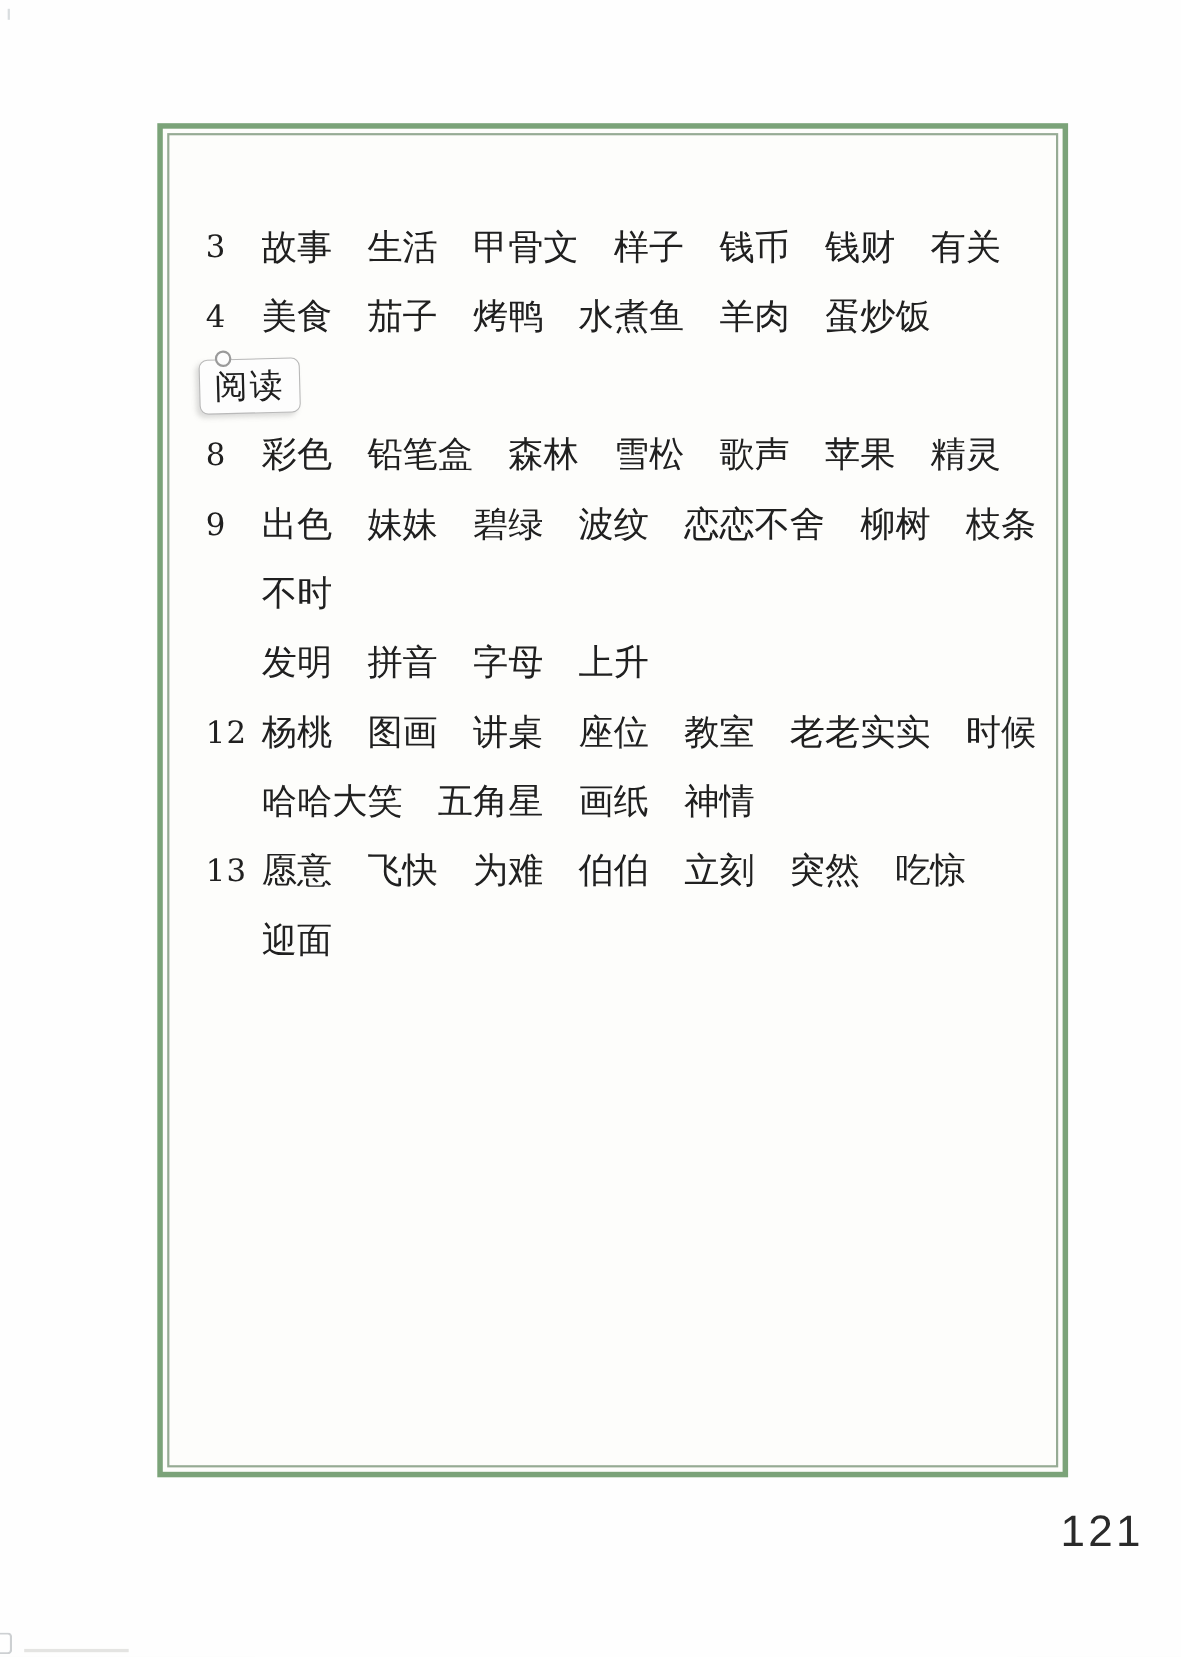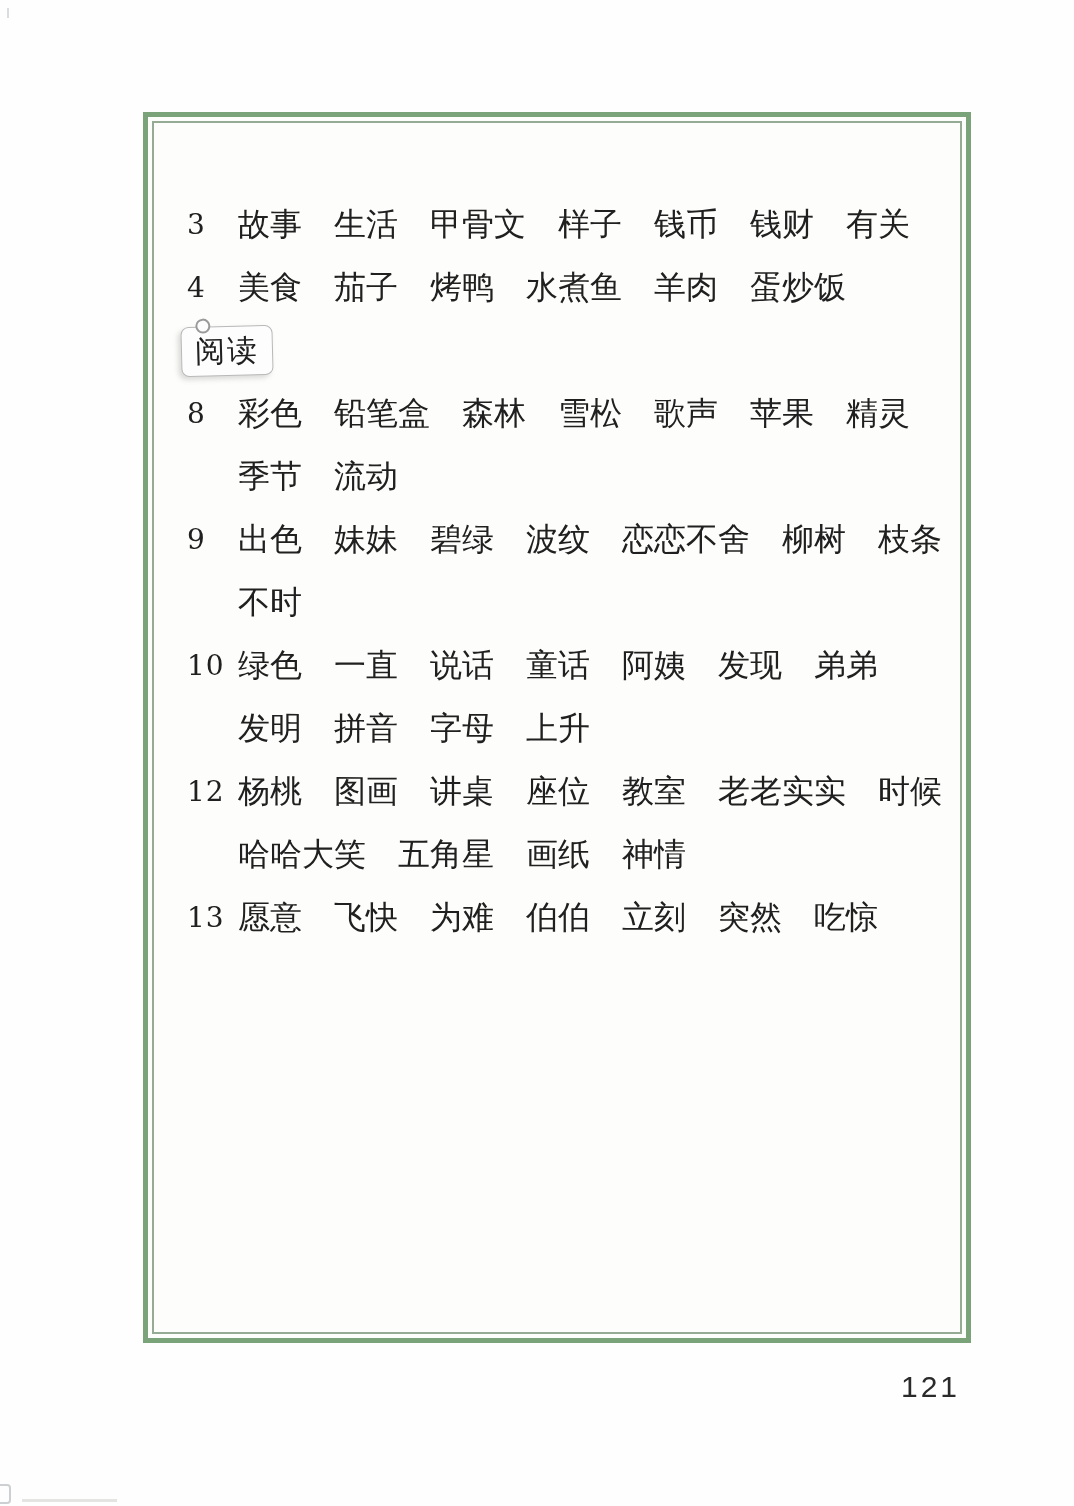--- a/index.html
+++ b/index.html
@@ -74,23 +74,23 @@
     border-radius: 50%;
     background: #fdfdfd;
   }
   .tag-text {
     font-size: 30px;
     letter-spacing: 2px;
   }
 
   .page-number {
     position: absolute;
-    left: 901px; top: 1370px;
+    left: 964px; top: 1370px;
     font-family: "Liberation Sans", sans-serif;
-    font-size: 30px;
+    font-size: 40px;
     letter-spacing: 3px;
     color: #2a2a2a;
   }
 
   
   .artifact { position: absolute; pointer-events: none; }
   .artifact-top-left {
     left: 0; top: 8px; width: 7px; height: 10px;
     border-right: 2px solid #cfd4d7;
     opacity: 0.8;
@@ -143,49 +143,34 @@
           <span class="num">8</span>
           <span class="word">彩色</span>
           <span class="word">铅笔盒</span>
           <span class="word">森林</span>
           <span class="word">雪松</span>
           <span class="word">歌声</span>
           <span class="word">苹果</span>
           <span class="word">精灵</span>
         </div>
         <div class="line">
-          <span class="num"></span>
-          <span class="word">季节</span>
-          <span class="word">流动</span>
-        </div>
-        <div class="line">
           <span class="num">9</span>
           <span class="word">出色</span>
           <span class="word">妹妹</span>
           <span class="word">碧绿</span>
           <span class="word">波纹</span>
           <span class="word">恋恋不舍</span>
           <span class="word">柳树</span>
           <span class="word">枝条</span>
         </div>
         <div class="line">
           <span class="num"></span>
           <span class="word">不时</span>
         </div>
         <div class="line">
-          <span class="num">10</span>
-          <span class="word">绿色</span>
-          <span class="word">一直</span>
-          <span class="word">说话</span>
-          <span class="word">童话</span>
-          <span class="word">阿姨</span>
-          <span class="word">发现</span>
-          <span class="word">弟弟</span>
-        </div>
-        <div class="line">
           <span class="num"></span>
           <span class="word">发明</span>
           <span class="word">拼音</span>
           <span class="word">字母</span>
           <span class="word">上升</span>
         </div>
         <div class="line">
           <span class="num">12</span>
           <span class="word">杨桃</span>
           <span class="word">图画</span>
@@ -205,20 +190,24 @@
         <div class="line">
           <span class="num">13</span>
           <span class="word">愿意</span>
           <span class="word">飞快</span>
           <span class="word">为难</span>
           <span class="word">伯伯</span>
           <span class="word">立刻</span>
           <span class="word">突然</span>
           <span class="word">吃惊</span>
         </div>
+        <div class="line">
+          <span class="num"></span>
+          <span class="word">迎面</span>
+        </div>
       </div>
   </div>
 </div>
 
 <div class="page-number">121</div>
 
 <div class="artifact artifact-bottom-left-1"></div>
 <div class="artifact artifact-bottom-left-2"></div>
 
 </body></html>

